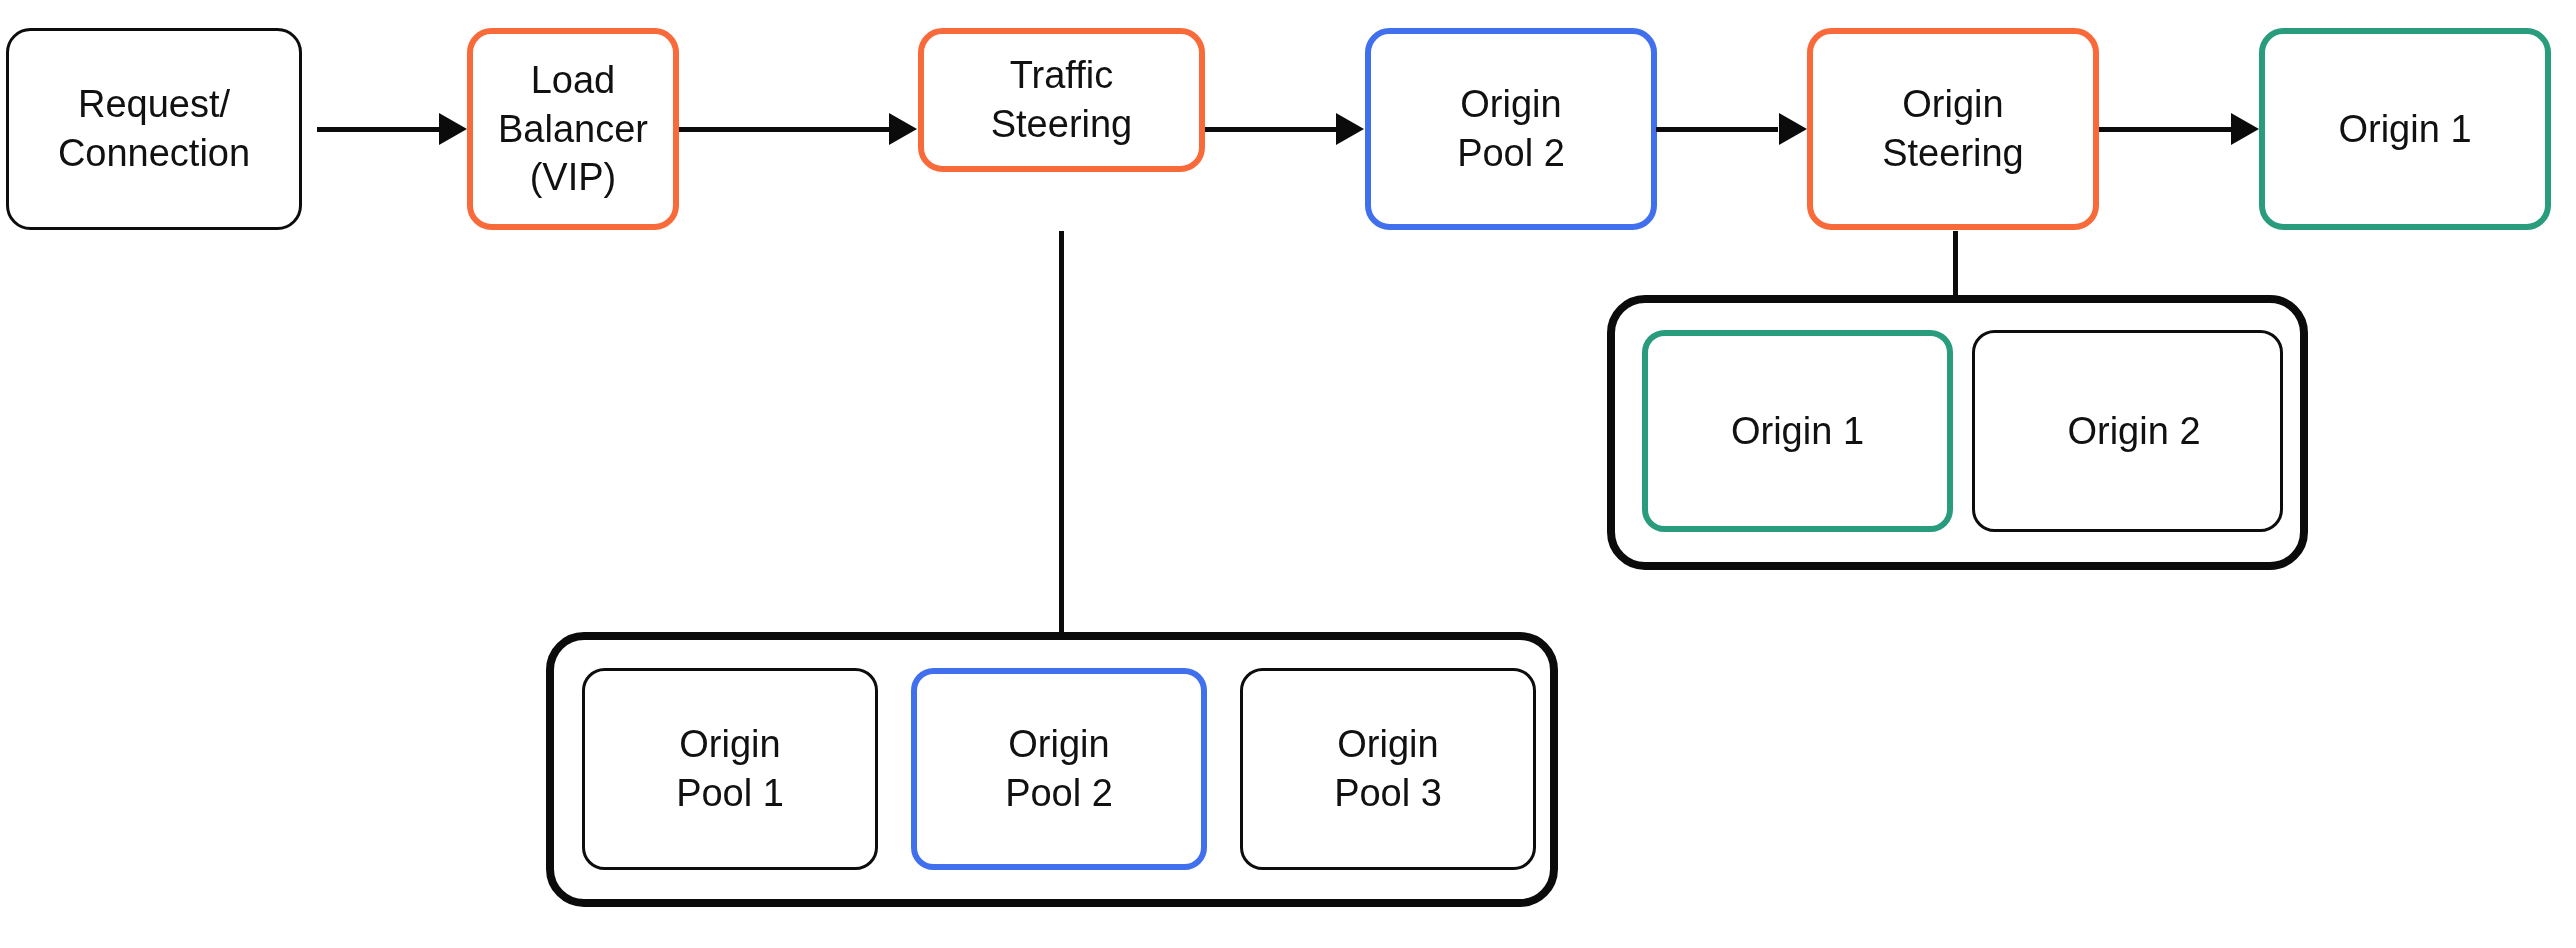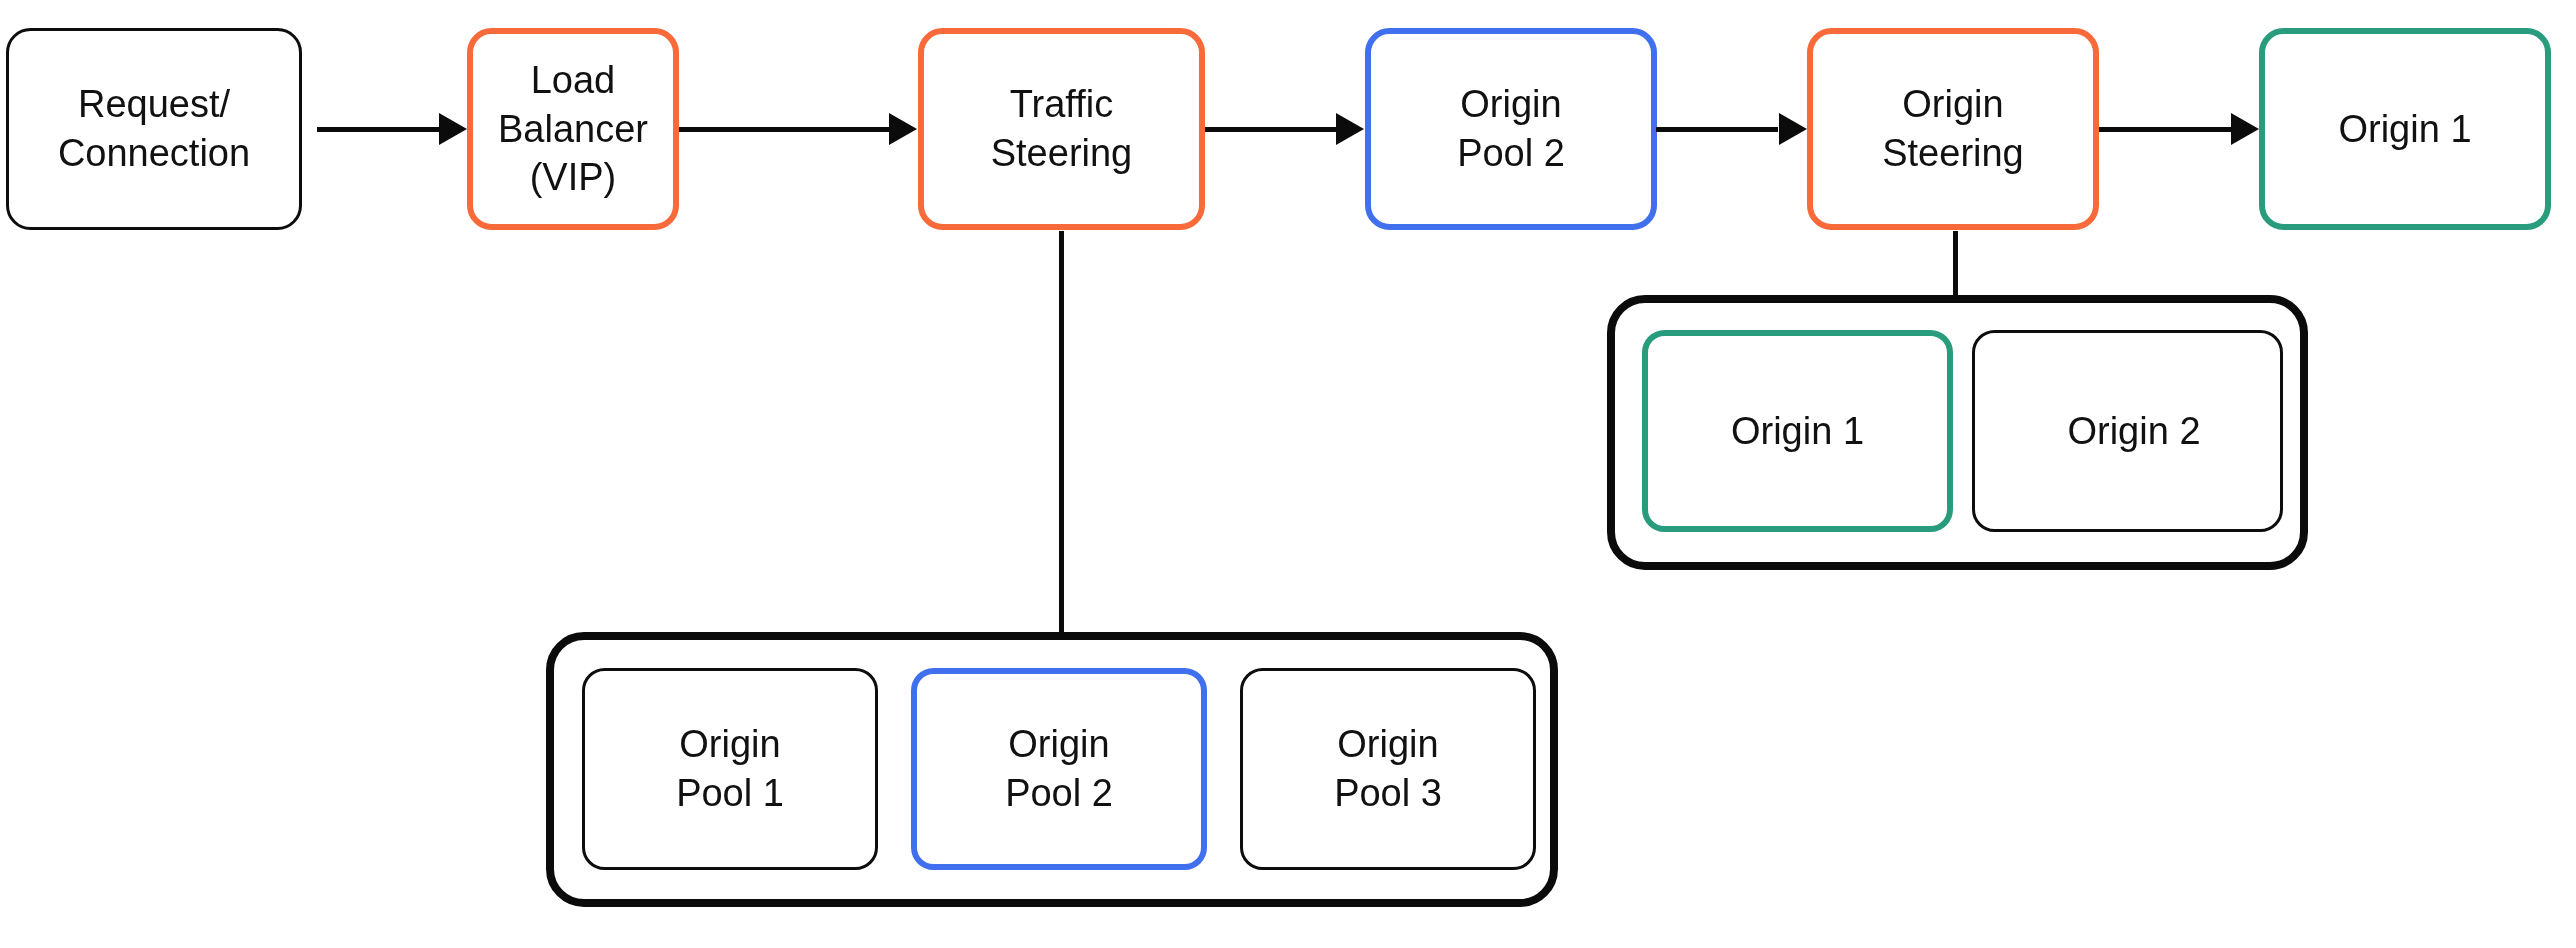--- a/index.html
+++ b/index.html
@@ -104,21 +104,21 @@
 
 <div id="canvas">
 
   <div class="node lvl1 black-thin" style="left:6px; top:28px; width:296px; height:202px;">Request/
 Connection</div>
 
   <div class="node lvl1 orange" style="left:467px; top:28px; width:212px; height:202px;text-align:center;">Load
 Balancer
 (VIP)</div>
 
-  <div class="node lvl1 orange" style="left:918px; top:28px; width:287px; height:202px;">Traffic
+  <div class="node lvl1 orange" style="left:918px; top:28px; width:287px; height:144px;">Traffic
 Steering</div>
 
   <div class="node lvl1 blue" style="left:1365px; top:28px; width:292px; height:202px;">Origin
 Pool 2</div>
 
   <div class="node lvl1 orange" style="left:1807px; top:28px; width:292px; height:202px;">Origin
 Steering</div>
 
   <div class="node lvl1 green" style="left:2259px; top:28px; width:292px; height:202px;">Origin 1</div>
 

